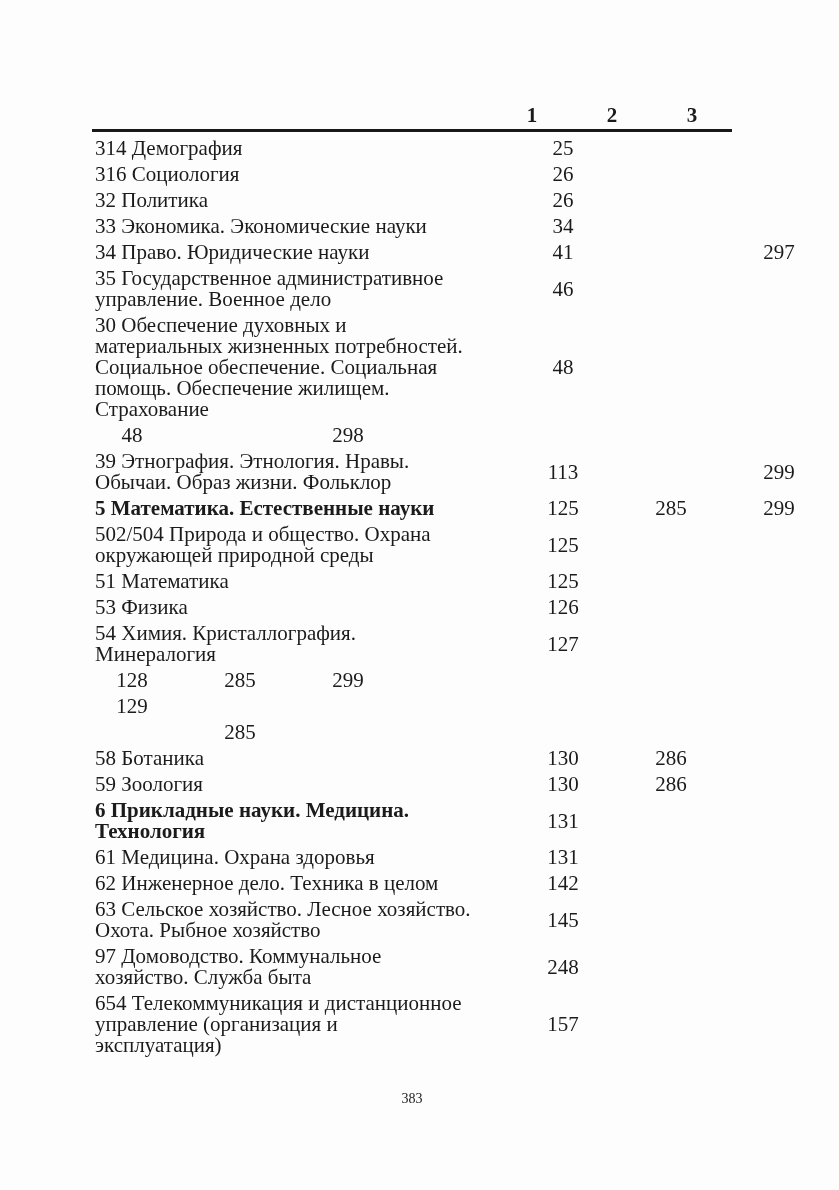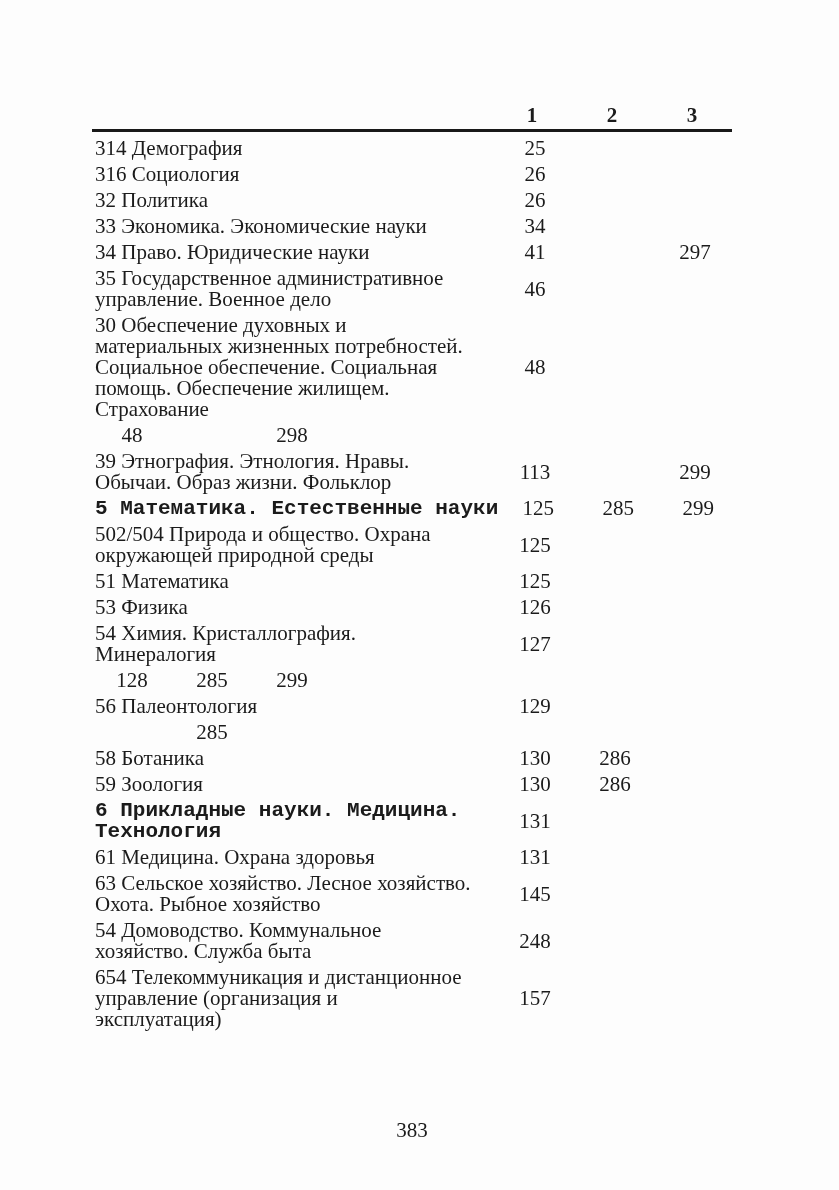--- a/index.html
+++ b/index.html
@@ -42,41 +42,41 @@
   }
   .tbody {
     padding-top: 6px;
   }
   .row {
     display: flex;
     align-items: center;
     margin-bottom: 5px;
     font-size: 21px;
     line-height: 21px;
+    gap: 28px;
   }
   .row .label {
     flex: 0 0 400px;
     white-space: pre;
     padding-left: 3px;
   }
   .row.bold .label {
     font-weight: bold;
-    font-family: Liberation Mono, monospace;
   }
   .row .val {
     flex: 0 0 80px;
     text-align: center;
   }
   .footer {
     position: absolute;
-    top: 1120px;
+    top: 1088px;
     left: 92px;
     width: 640px;
     text-align: center;
-    font-size: 21px;
+    font-size: 14px;
     line-height: 21px;
   }
 </style>
 </head>
 <body>
 
 <div class="page">
   <div class="content">
     <div class="thead">
       <div class="label-col"></div>
@@ -175,21 +175,20 @@
           <div class="val">127</div>
           <div class="val"></div>
           <div class="val"></div>
         </div>
         <div class="row">
           <div class="val">128</div>
           <div class="val">285</div>
           <div class="val">299</div>
         </div>
         <div class="row">
-          <div class="label">56 Палеонтология</div>
           <div class="val">129</div>
           <div class="val"></div>
           <div class="val"></div>
         </div>
         <div class="row">
           <div class="val"></div>
           <div class="val">285</div>
           <div class="val"></div>
         </div>
         <div class="row">
@@ -211,28 +210,34 @@
           <div class="val"></div>
           <div class="val"></div>
         </div>
         <div class="row">
           <div class="label">61 Медицина. Охрана здоровья</div>
           <div class="val">131</div>
           <div class="val"></div>
           <div class="val"></div>
         </div>
         <div class="row">
+          <div class="label">62 Инженерное дело. Техника в целом</div>
+          <div class="val">142</div>
+          <div class="val"></div>
+          <div class="val"></div>
+        </div>
+        <div class="row">
           <div class="label">63 Сельское хозяйство. Лесное хозяйство.
 Охота. Рыбное хозяйство</div>
           <div class="val">145</div>
           <div class="val"></div>
           <div class="val"></div>
         </div>
         <div class="row">
-          <div class="label">54 Домоводство. Коммунальное
+          <div class="label">97 Домоводство. Коммунальное
 хозяйство. Служба быта</div>
           <div class="val">248</div>
           <div class="val"></div>
           <div class="val"></div>
         </div>
         <div class="row">
           <div class="label">654 Телекоммуникация и дистанционное
 управление (организация и
 эксплуатация)</div>
           <div class="val">157</div>

